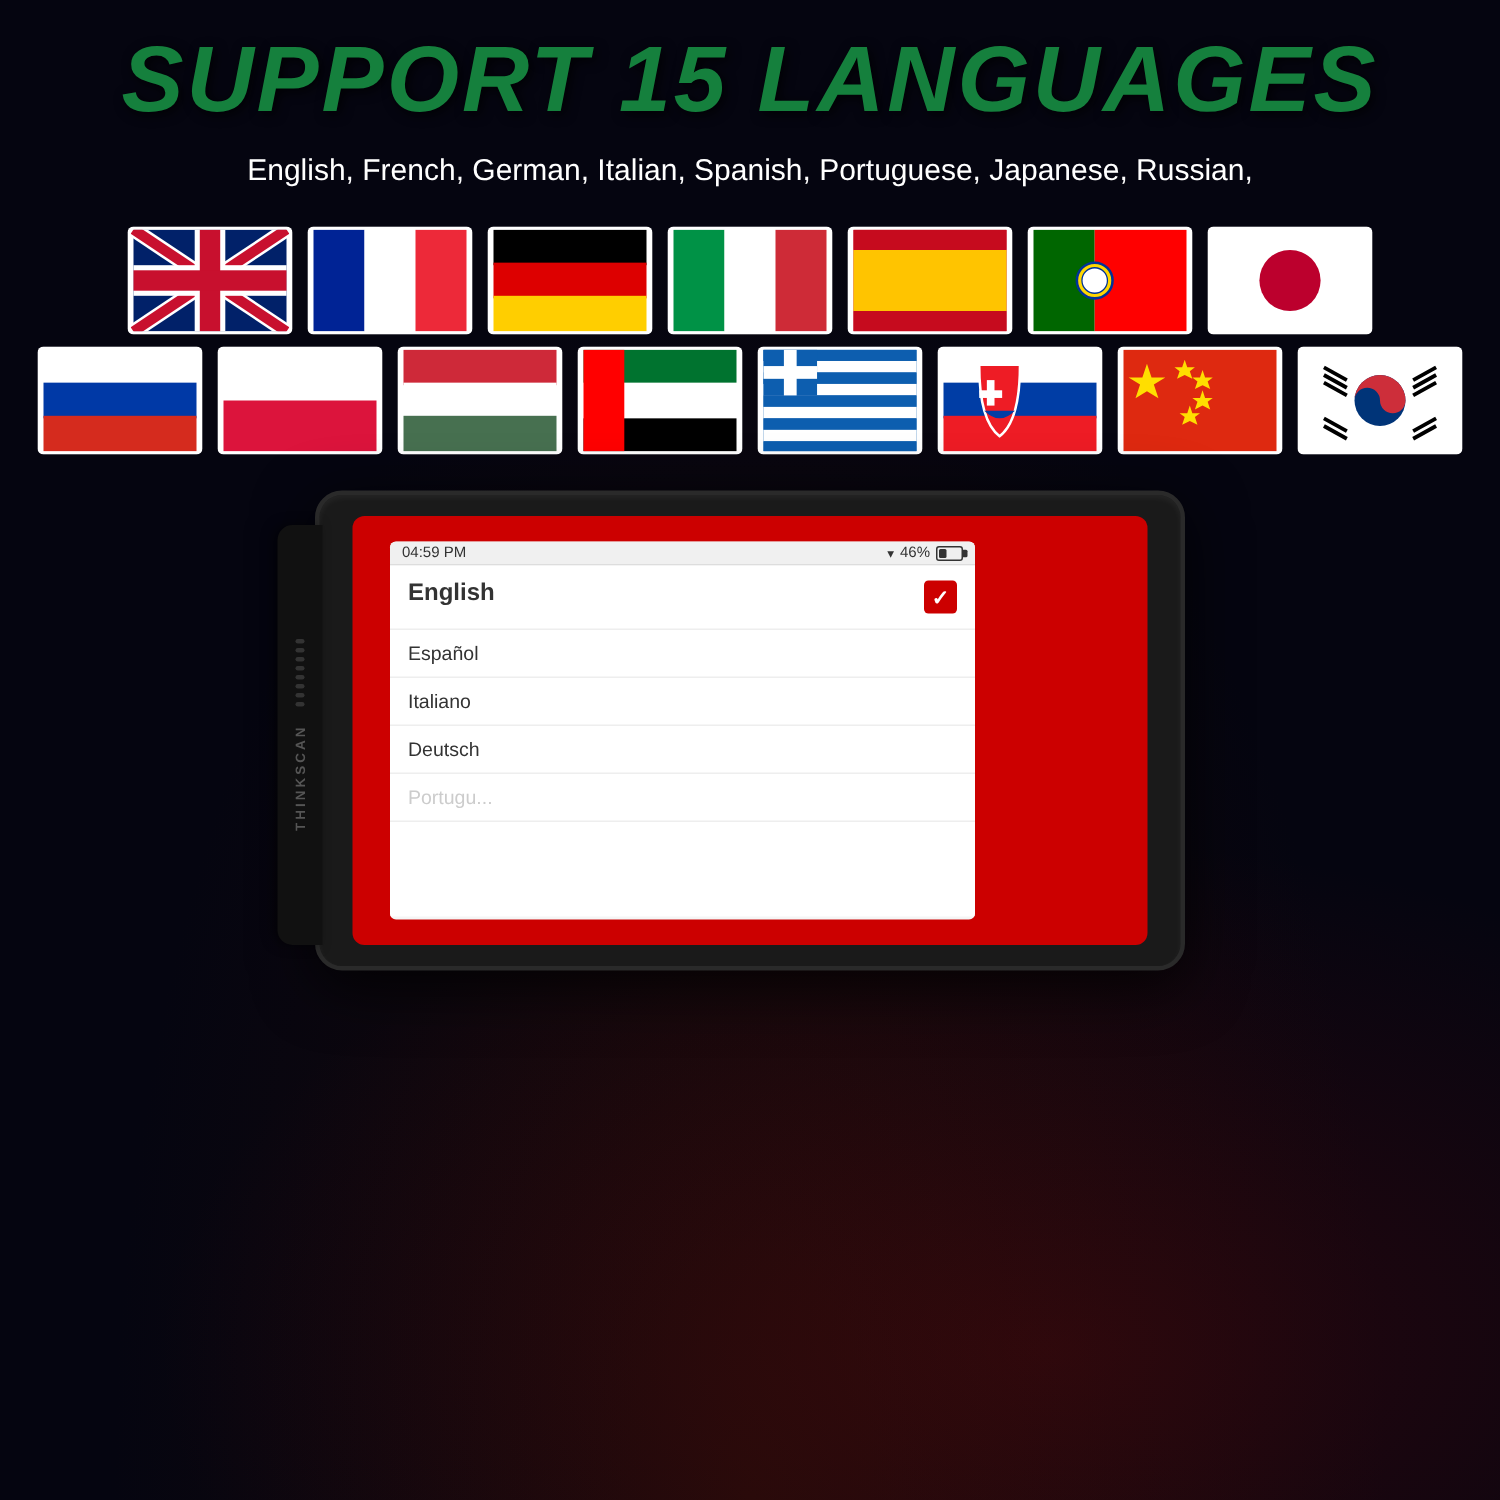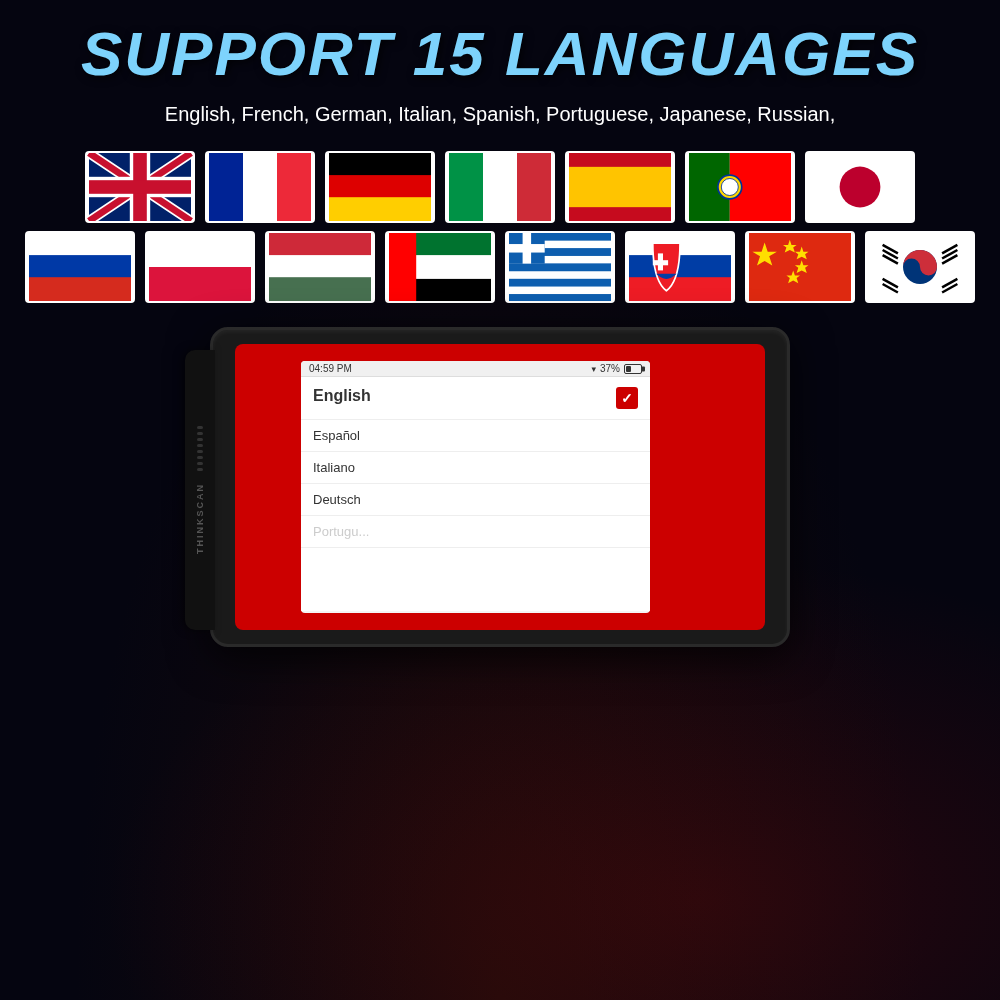--- a/index.html
+++ b/index.html
@@ -36,21 +36,21 @@
       z-index: 1;
       display: flex;
       flex-direction: column;
       align-items: center;
       padding-top: 18px;
     }
 
     .title {
       font-size: 62px;
       font-weight: 900;
-      color: #7dd3fc;
+      color: #15803d;
       letter-spacing: 2px;
       text-transform: uppercase;
       text-shadow: 2px 2px 8px rgba(0,0,0,0.8);
       margin-bottom: 10px;
       font-style: italic;
     }
 
     .subtitle {
       color: #ffffff;
       font-size: 20px;
@@ -163,21 +163,20 @@
     
     .device-screen {
       position: absolute;
       top: 17px;
       left: 25px;
       right: 115px;
       bottom: 17px;
       background: #f5f5f5;
       border-radius: 4px;
       overflow: hidden;
-      margin-left: 41px;
     }
 
     .screen-status-bar {
       background: #f0f0f0;
       padding: 2px 8px;
       display: flex;
       justify-content: space-between;
       align-items: center;
       font-size: 10px;
       color: #333;
@@ -487,21 +486,21 @@
       </div>
 
       <div class="device-screen-border">
 
         <div class="device-screen">
 
           <div class="screen-status-bar">
             <span>04:59 PM</span>
             <div class="status-icons">
               <span style="font-size:9px;">▾</span>
-              <span>37%</span>
+              <span>46%</span>
               <div class="battery-icon">
                 <div class="battery-fill"></div>
               </div>
             </div>
           </div>
 
           <div class="screen-content">
             <div class="language-list">
               <div class="lang-item selected">
                 <span>English</span>

